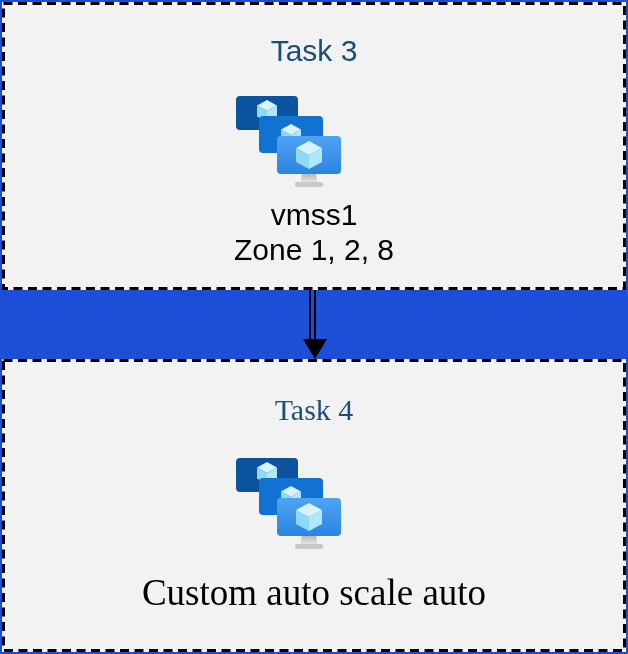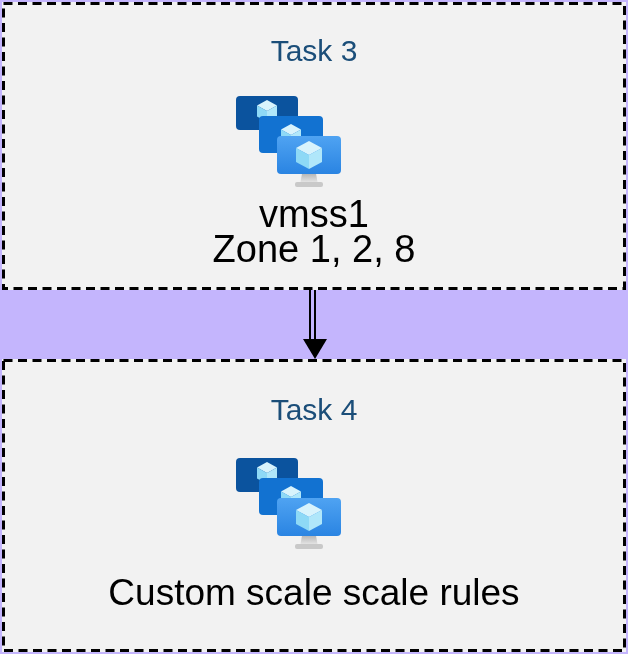--- a/index.html
+++ b/index.html
@@ -1,31 +1,31 @@
 <!DOCTYPE html>
 <html><head>
 <meta charset="utf-8">
 <style>
   html, body { margin: 0; padding: 0; background: #ffffff; }
   .canvas {
     position: relative;
     width: 628px;
     height: 654px;
-    background: #c4b5fd;
+    background: #1d4ed8;
     font-family: "Liberation Sans", sans-serif;
     overflow: hidden;
   }
   .task-box {
     position: absolute;
     left: 2px;
     width: 624px;
     background: #F2F2F2;
   }
   .box-top    { top: 2px;   height: 288px; }
-  .box-bottom { top: 359px; height: 293px; }
+  .box-bottom { top: 359px; height: 293px; font-family: Liberation Serif, serif; }
 
   
   .borders-svg {
     position: absolute;
     left: 0; top: 0;
     width: 628px; height: 654px;
     pointer-events: none;
     z-index: 5;
   }
 
@@ -51,21 +51,21 @@
   }
   .box-top    .icon-wrap { top: 90px; }
   .box-bottom .icon-wrap { top: 95px; }
 
   .labels {
     position: absolute;
     left: 0; right: 0;
     text-align: center;
     color: #000000;
   }
-  .box-top    .labels { top: 195px; font-size: 38px; line-height: 35px; }
+  .box-top    .labels { top: 195px; font-size: 30px; line-height: 35px; }
   .box-bottom .labels { top: 214px; font-size: 37px; line-height: 40px; }
 
   .arrow-shaft {
     position: absolute;
     left: 309px; top: 290px;
     width: 7px; height: 52px;
     box-sizing: border-box;
     border-left: 2px solid #000;
     border-right: 2px solid #000;
   }
@@ -136,21 +136,21 @@
   <section class="task-box box-bottom">
     <h2 class="task-title">Task 4</h2>
 
     <div class="icon-wrap">
       <svg width="112" height="96" viewBox="0 0 112 96" aria-hidden="true">
         <use href="#vmss-symbol"></use>
       </svg>
     </div>
 
     <div class="labels">
-      <div class="label-line">Custom scale scale rules</div>
+      <div class="label-line">Custom auto scale auto</div>
     </div>
   </section>
 
   <svg class="borders-svg" width="628" height="654" viewBox="0 0 628 654">
     <rect x="3.5" y="3.5" width="621" height="285" fill="none" stroke="#000000" stroke-width="3" stroke-dasharray="9 5.5"></rect>
     <rect x="3.5" y="360.5" width="621" height="290" fill="none" stroke="#000000" stroke-width="3" stroke-dasharray="9 5.5"></rect>
   </svg>
 
 </div>
 

